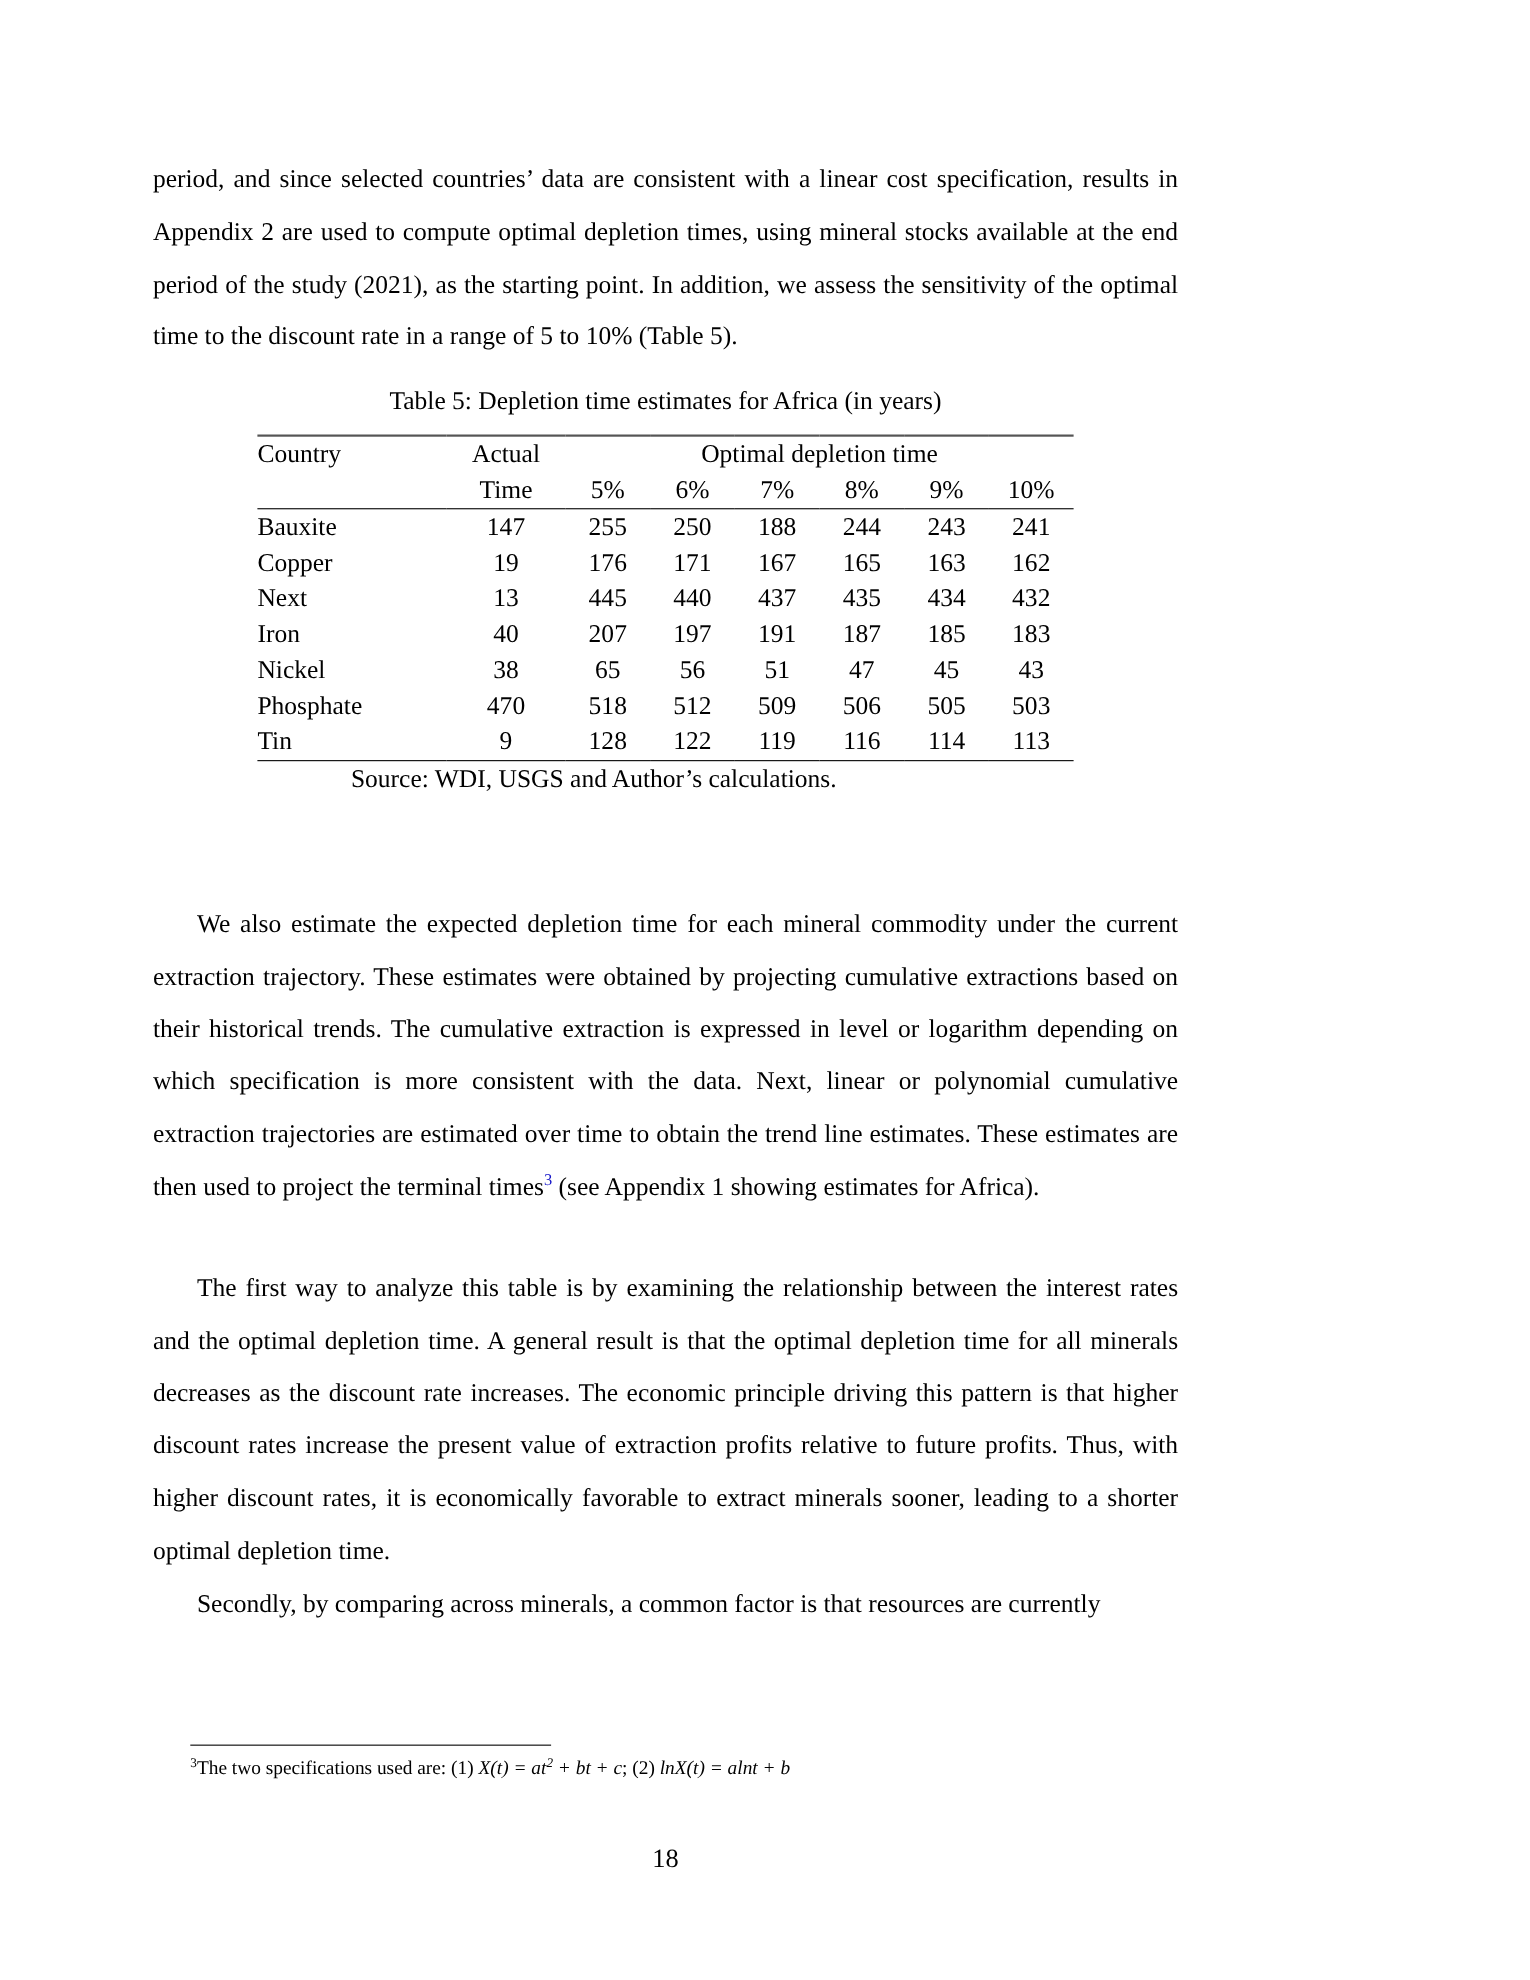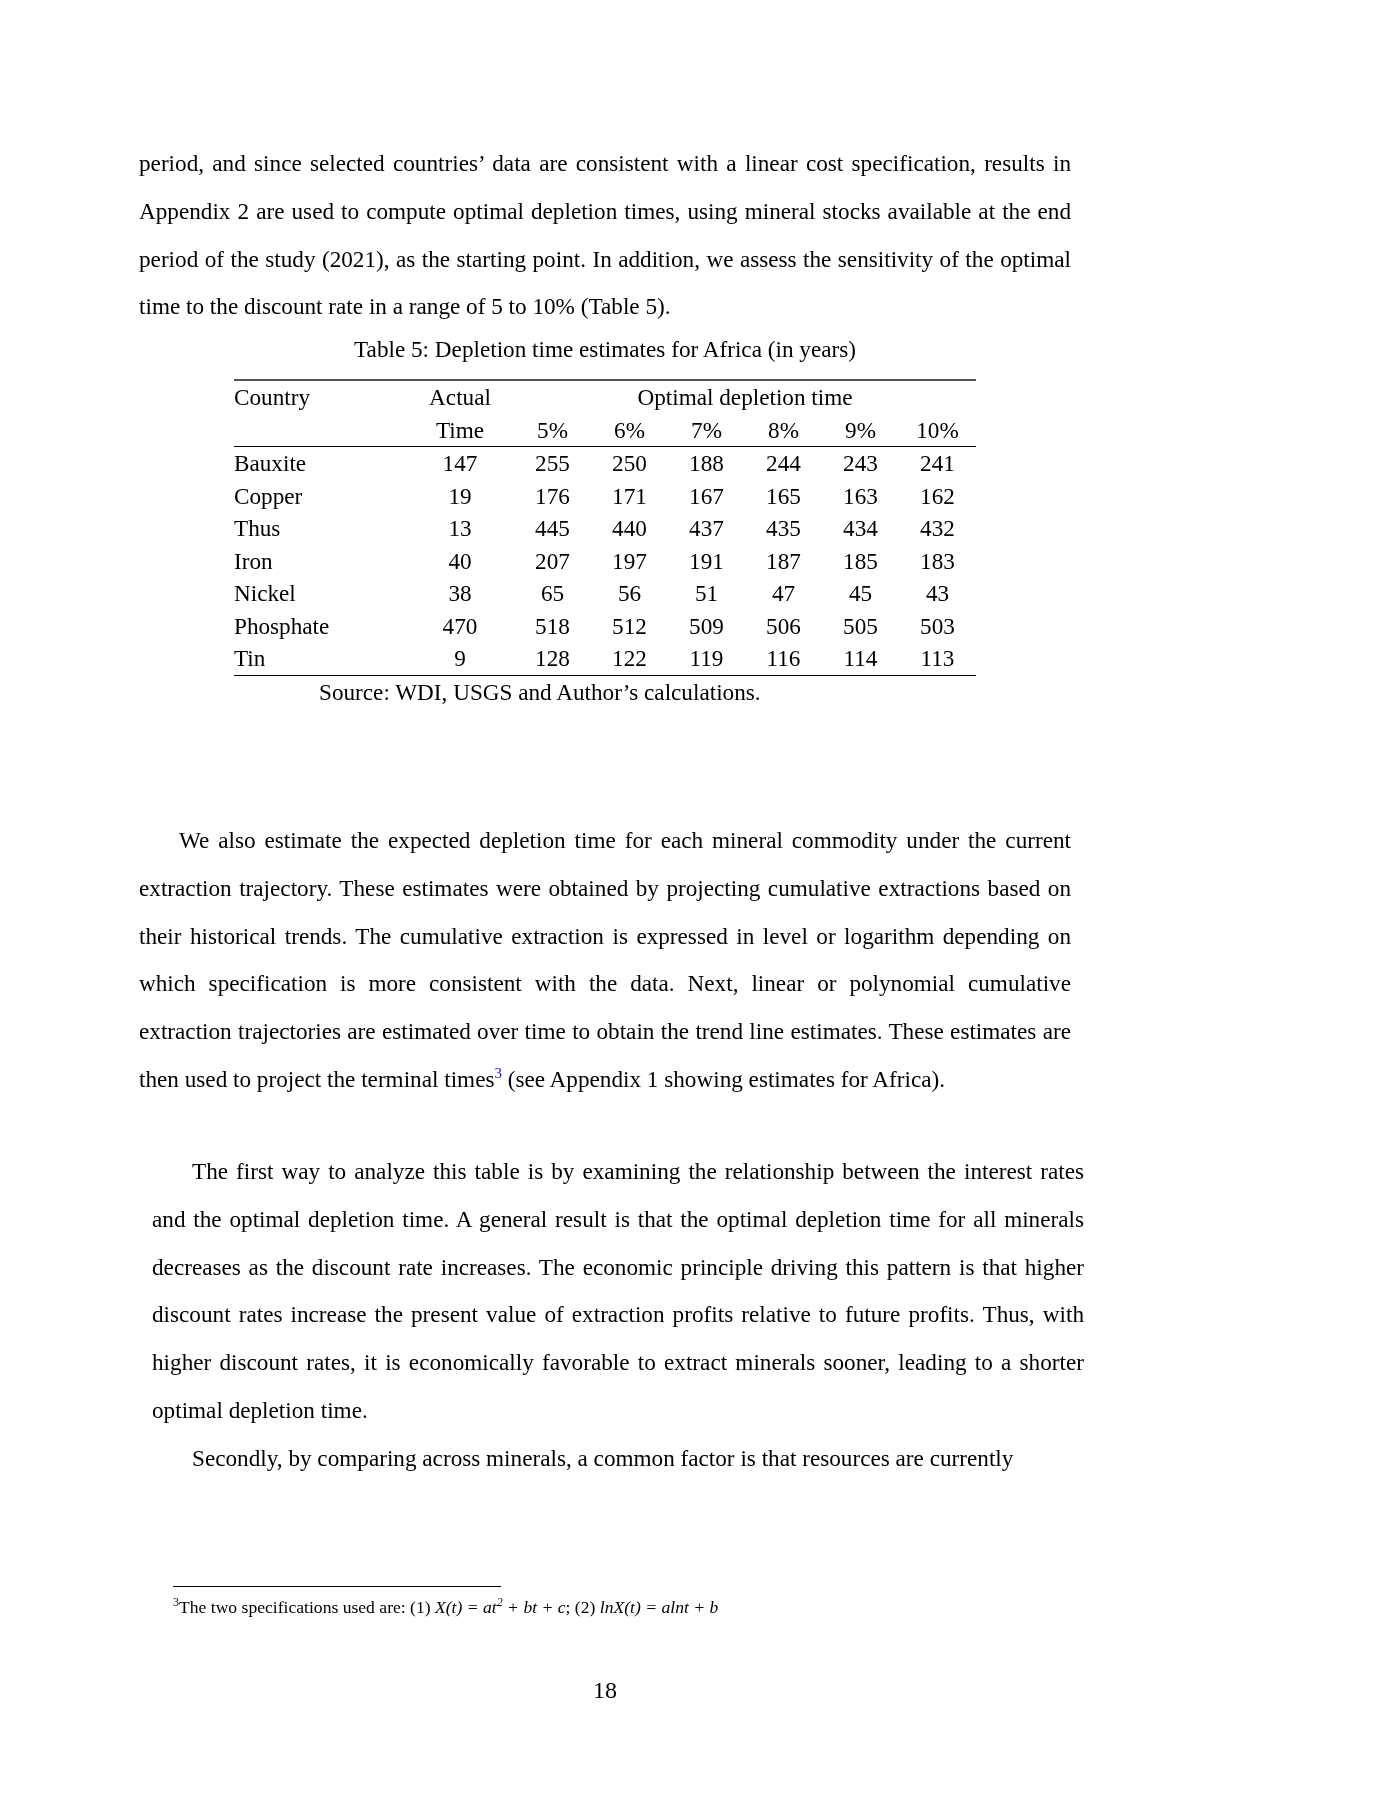--- a/index.html
+++ b/index.html
@@ -51,20 +51,21 @@
     position: absolute;
     top: 336px;
     left: 0;
     width: 932px;
   }
   .table-caption {
     font-size: 23.2px;
     text-align: center;
     margin-bottom: 16px;
     white-space: nowrap;
+    margin-top: 16px;
   }
   table.tbl {
     border-collapse: collapse;
     margin: 0 auto;
     font-size: 23.2px;
   }
   table.tbl td, table.tbl th {
     font-weight: normal;
     padding: 2px 0 2px 0;
     line-height: 28.5px;
@@ -90,21 +91,20 @@
     position: absolute;
     top: 817px;
     left: 0;
     width: 932px;
   }
   .mid-block2 {
     position: absolute;
     top: 1148px;
     left: 0;
     width: 932px;
-    margin-left: 13px;
   }
 
   
   .footnote-block {
     position: absolute;
     top: 1586px;
     left: 0;
     width: 932px;
   }
   .fn-rule {
@@ -178,21 +178,21 @@
             <td class="c-country">Copper</td>
             <td class="c-actual">19</td>
             <td class="c-rate">176</td>
             <td class="c-rate">171</td>
             <td class="c-rate">167</td>
             <td class="c-rate">165</td>
             <td class="c-rate">163</td>
             <td class="c-rate">162</td>
           </tr>
           <tr>
-            <td class="c-country">Thus</td>
+            <td class="c-country">Next</td>
             <td class="c-actual">13</td>
             <td class="c-rate">445</td>
             <td class="c-rate">440</td>
             <td class="c-rate">437</td>
             <td class="c-rate">435</td>
             <td class="c-rate">434</td>
             <td class="c-rate">432</td>
           </tr>
           <tr>
             <td class="c-country">Iron</td>

